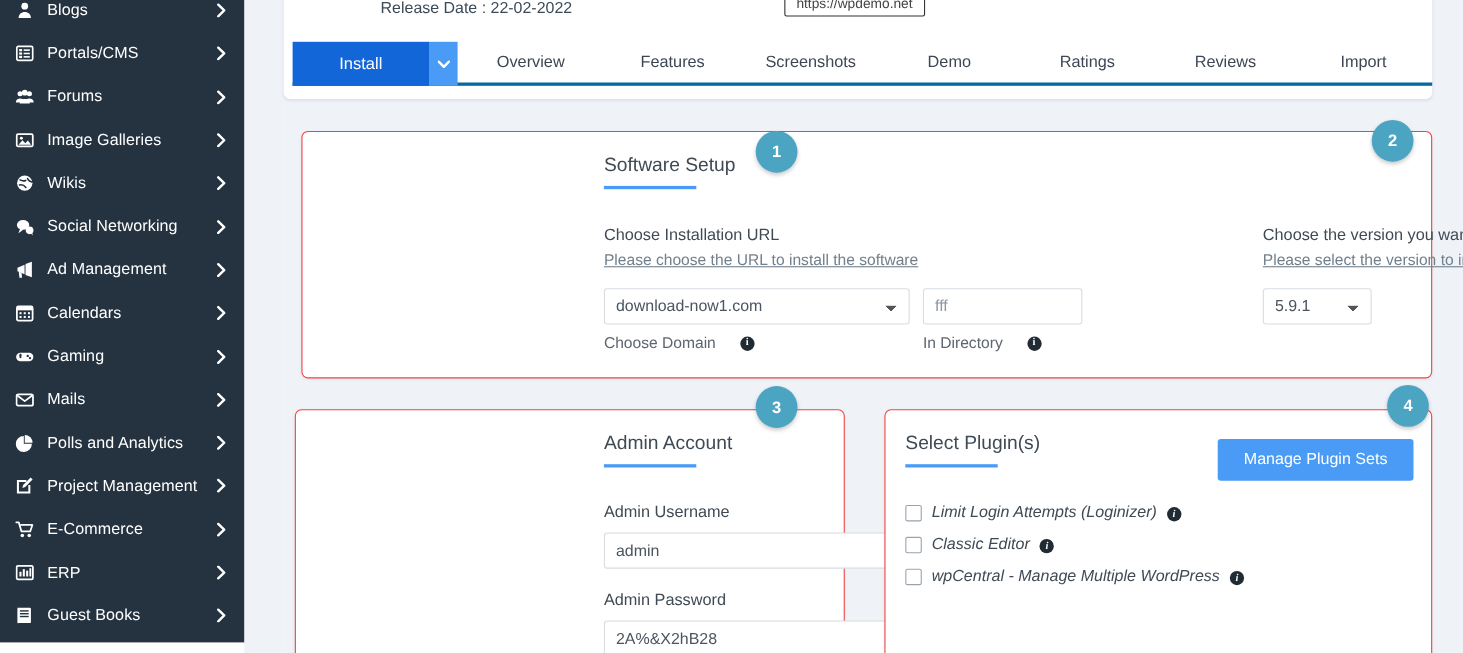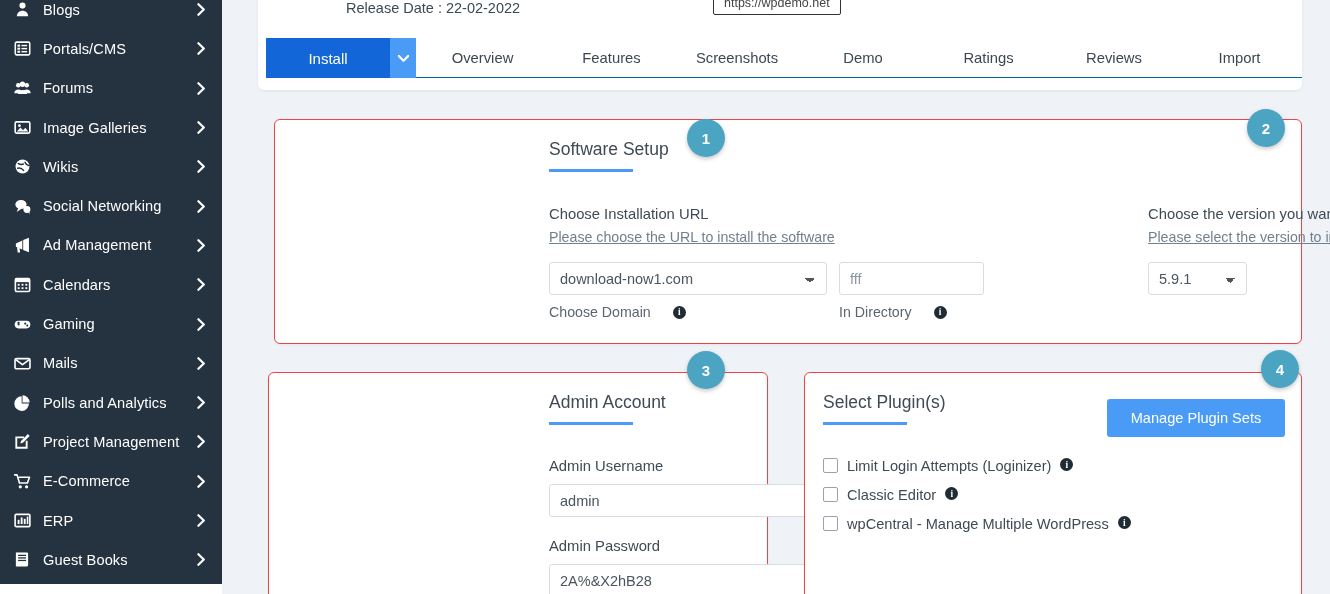--- a/index.html
+++ b/index.html
@@ -71,21 +71,21 @@
     padding: 4px 10px 4px 10px;
     font-size: 12.5px; color: #444;
     background: #fff; white-space: nowrap;
   }
 
   
   .tabbar {
     position: absolute; left: 8px; top: 38px;
     width: 1036px; height: 40px;
     display: flex; align-items: stretch;
-    border-bottom: 1px solid #0369a1;
+    border-bottom: 3px solid #0369a1;
   }
   .install-btn {
     display: flex; align-items: stretch;
     height: 40px; cursor: pointer;
   }
   .install-main {
     background: #1266d8; color: #fff;
     width: 124px;
     display: flex; align-items: center; justify-content: center;
     font-size: 15px;
@@ -177,22 +177,23 @@
 
   .info-i {
     display: inline-flex; align-items: center; justify-content: center;
     width: 13px; height: 13px; border-radius: 50%;
     background: #212b33; color: #fff;
     font-size: 9.5px; font-weight: 700;
     font-family: "Liberation Serif", serif;
   }
 
   .chk-row {
-    display: flex; align-items: flex-start; gap: 9px;
+    display: flex; align-items: flex-end; gap: 9px;
     margin-bottom: 13px;
+    font-style: italic;
   }
   .chk-box {
     width: 15px; height: 15px;
     border: 1.5px solid #9aa3ac; border-radius: 2px;
     background: #fff; cursor: pointer; flex: 0 0 15px;
   }
   .chk-label { font-size: 14.6px; color: #3f4a55; white-space: nowrap; }
 
   .pw-wrap { position: relative; display: flex; align-items: center; gap: 8px; }
   .pw-field {

